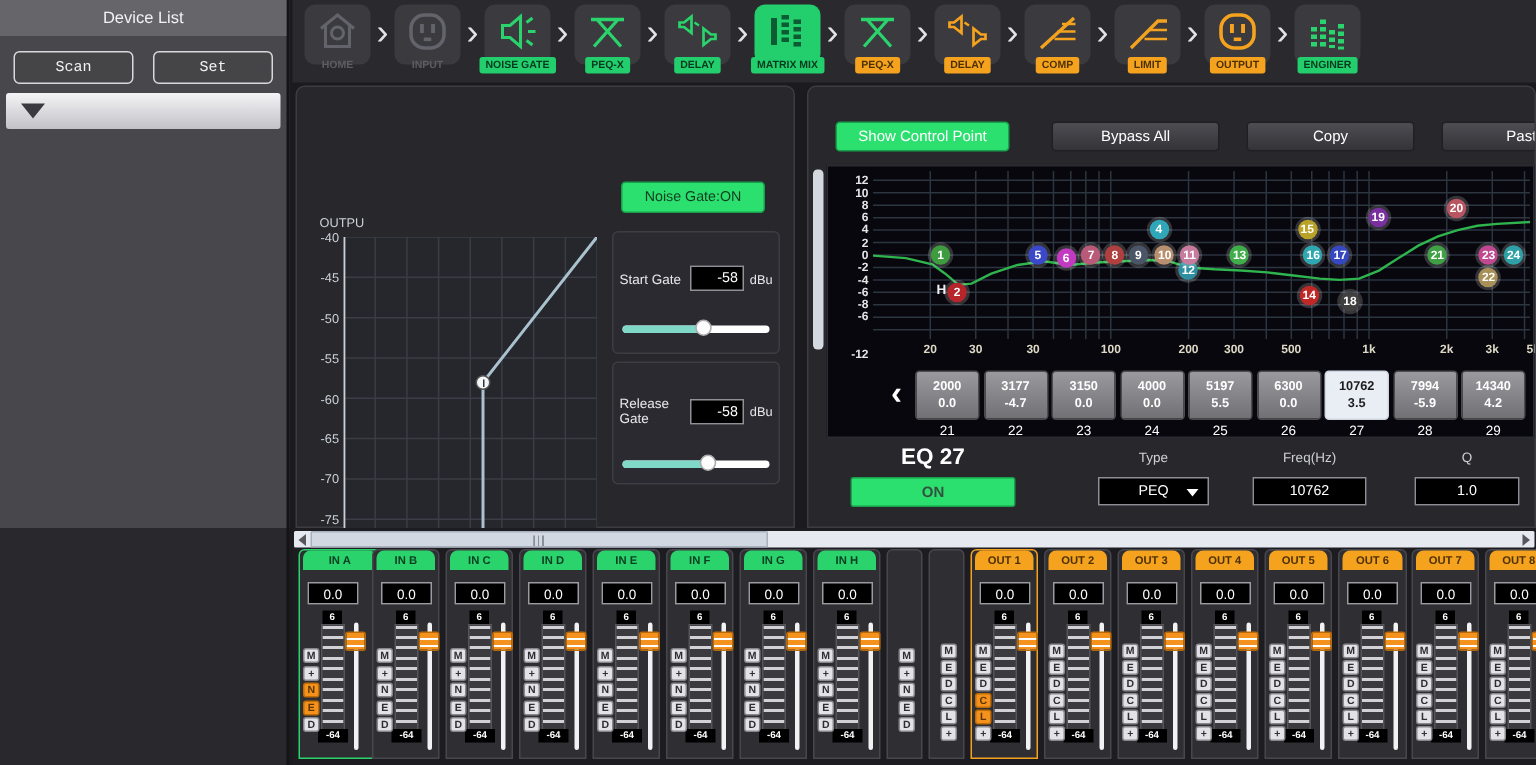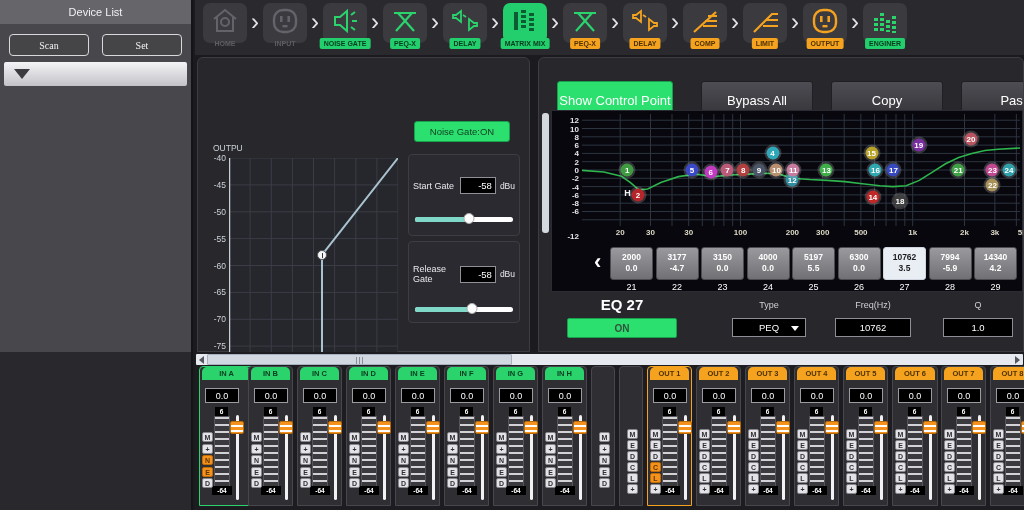--- a/index.html
+++ b/index.html
@@ -4,21 +4,21 @@
 <style>
   * { margin:0; padding:0; box-sizing:border-box; }
   html,body { background:#101013; }
   body { font-family:"Liberation Sans", sans-serif; }
   .app { position:relative; width:1024px; height:510px; background:#1b1b1f; overflow:hidden; }
 
   
   .sidebar { position:absolute; left:0; top:0; width:193px; height:352px; background:#48484c; border-right:2px solid #141416; }
   .sidebar-header { height:24px; background:#66666a; color:#f2f2f4; font-size:11px; display:flex; align-items:center; justify-content:center; }
   .sidebar-buttons { display:flex; gap:13px; padding:10px 9px 0 9px; }
-  .side-btn { flex:1; height:22px; background:#454548; border:1px solid #d9d9dd; border-radius:4px; color:#f2f2f4; font-size:10px; font-family:Liberation Serif, serif; }
+  .side-btn { flex:1; height:22px; background:#454548; border:1px solid #d9d9dd; border-radius:4px; color:#f2f2f4; font-size:10px; font-family:Liberation Mono, monospace; }
   .device-dropdown { position:absolute; left:4px; right:4px; top:62px; height:24px; background:linear-gradient(#f4f4f6,#c2c2c8); border-radius:2px; }
   .dd-arrow { position:absolute; left:10px; top:7px; width:0; height:0; border-left:8px solid transparent; border-right:8px solid transparent; border-top:10px solid #3a3a40; }
   .sidebar-bottom { position:absolute; left:0; top:352px; width:193px; height:158px; background:#29292d; border-right:2px solid #141416; }
 
   
   .toolbar { position:absolute; left:195px; top:0; width:829px; height:55px; background:#2a2a2e; display:flex; align-items:flex-start; padding-left:6px; overflow:hidden; }
   .tb-item { position:relative; width:46px; height:55px; flex:0 0 auto; margin:0 1px; }
   .tile { position:absolute; left:1px; top:3px; width:44px; height:40px; background:#3a3a3f; border-radius:7px; display:flex; align-items:center; justify-content:center; }
   .tile.tint-green { background:#23ce6d; }
   .tb-label { position:absolute; left:50%; transform:translateX(-50%); top:38px; white-space:nowrap; font-size:7px; font-weight:bold; padding:2px 4px; border-radius:2px; }
@@ -48,21 +48,21 @@
   .pg-value { width:36px; height:17px; background:#000; border:1px solid #909097; color:#fff; font-size:9.5px; display:flex; align-items:center; justify-content:flex-end; padding-right:3px; }
   .pg-unit { color:#e8e8ec; font-size:8.5px; }
   .pg-slider { position:relative; margin:20px 6px 0 6px; height:11px; }
   .pg-track { position:absolute; left:0; right:0; top:3px; height:5px; border-radius:3px; background:#fff; }
   .pg-fill { position:absolute; left:0; top:3px; height:5px; border-radius:3px 0 0 3px; background:#7fd8c8; }
   .pg-thumb { position:absolute; top:-1px; width:11px; height:11px; border-radius:50%; background:#fdfdfd; border:1px solid #aaa; transform:translateX(-50%); }
 
   
   .eq-panel { left:538px; top:57px; width:486px; height:295px; overflow:hidden; }
   .eq-btnrow { position:absolute; left:0; top:22px; width:100%; height:24px; }
-  .eq-btn { position:absolute; top:1px; height:38px; border-radius:3px; font-size:13px; color:#fff; display:flex; align-items:center; justify-content:center; }
+  .eq-btn { position:absolute; top:1px; height:20px; border-radius:3px; font-size:10px; color:#fff; display:flex; align-items:center; justify-content:center; }
   .eq-btn.dark { background:linear-gradient(#4d4d53,#333338); border:1px solid #202024; }
   .eq-btn.green { background:#2be06e; border:1px solid #18a04c; }
   .eq-vscroll { position:absolute; left:3px; top:55px; width:7px; height:120px; background:#d4d9e0; border-radius:3px; }
   .eq-black { position:absolute; left:12px; top:52px; right:0; height:182px; background:#07070d; border:1px solid #2b2b33; }
   .eq-plot { position:absolute; left:30px; top:3px; right:2px; height:112px; }
   .eq-plot svg { position:absolute; left:0; top:0; width:100%; height:100%; }
   .eq-ylab { position:absolute; width:26px; text-align:right; color:#e6e6ea; font-size:8px; font-weight:bold; transform:translateY(-50%); left:1px; }
   .eq-xrow { position:absolute; left:30px; right:2px; top:117px; height:11px; }
   .eq-xlab { position:absolute; transform:translateX(-50%); color:#ded9c6; font-size:8px; font-weight:bold; }
   .eq-pt { position:absolute; width:13px; height:13px; border-radius:50%; transform:translate(-50%,-50%); color:#fff; font-size:8px; font-weight:bold; display:flex; align-items:center; justify-content:center; box-shadow:0 0 0 2px rgba(255,255,255,.18); }

